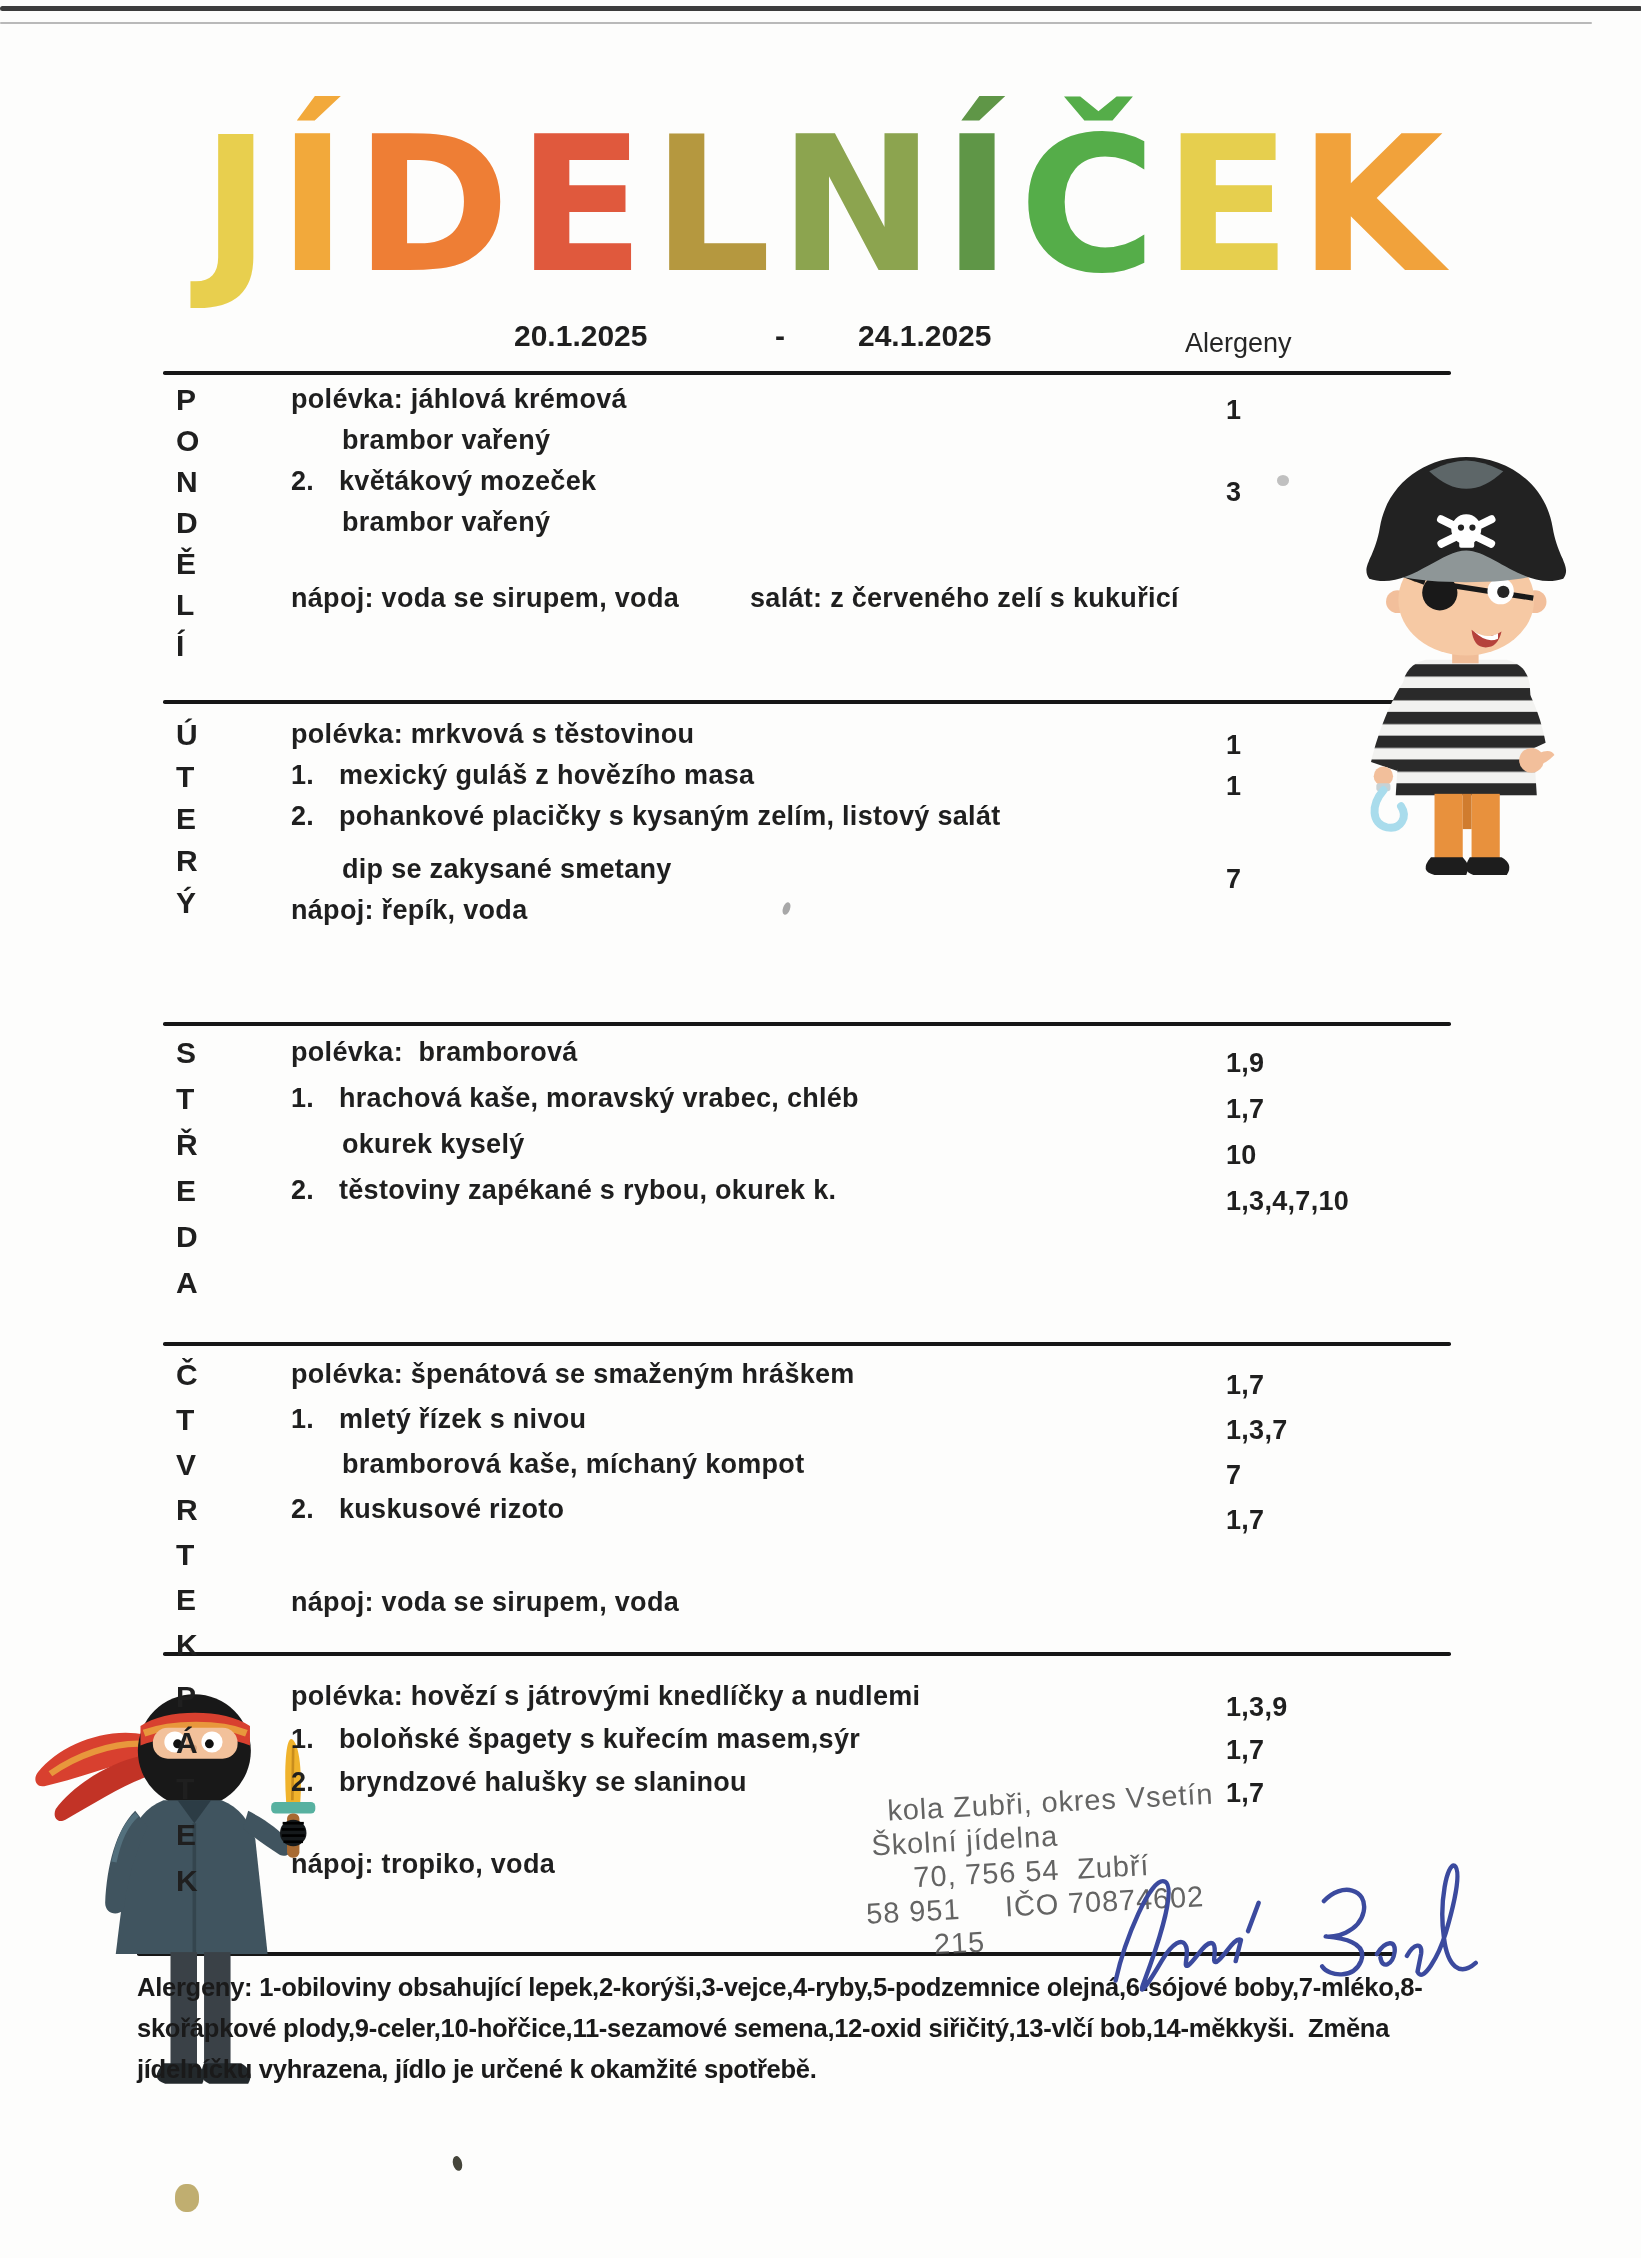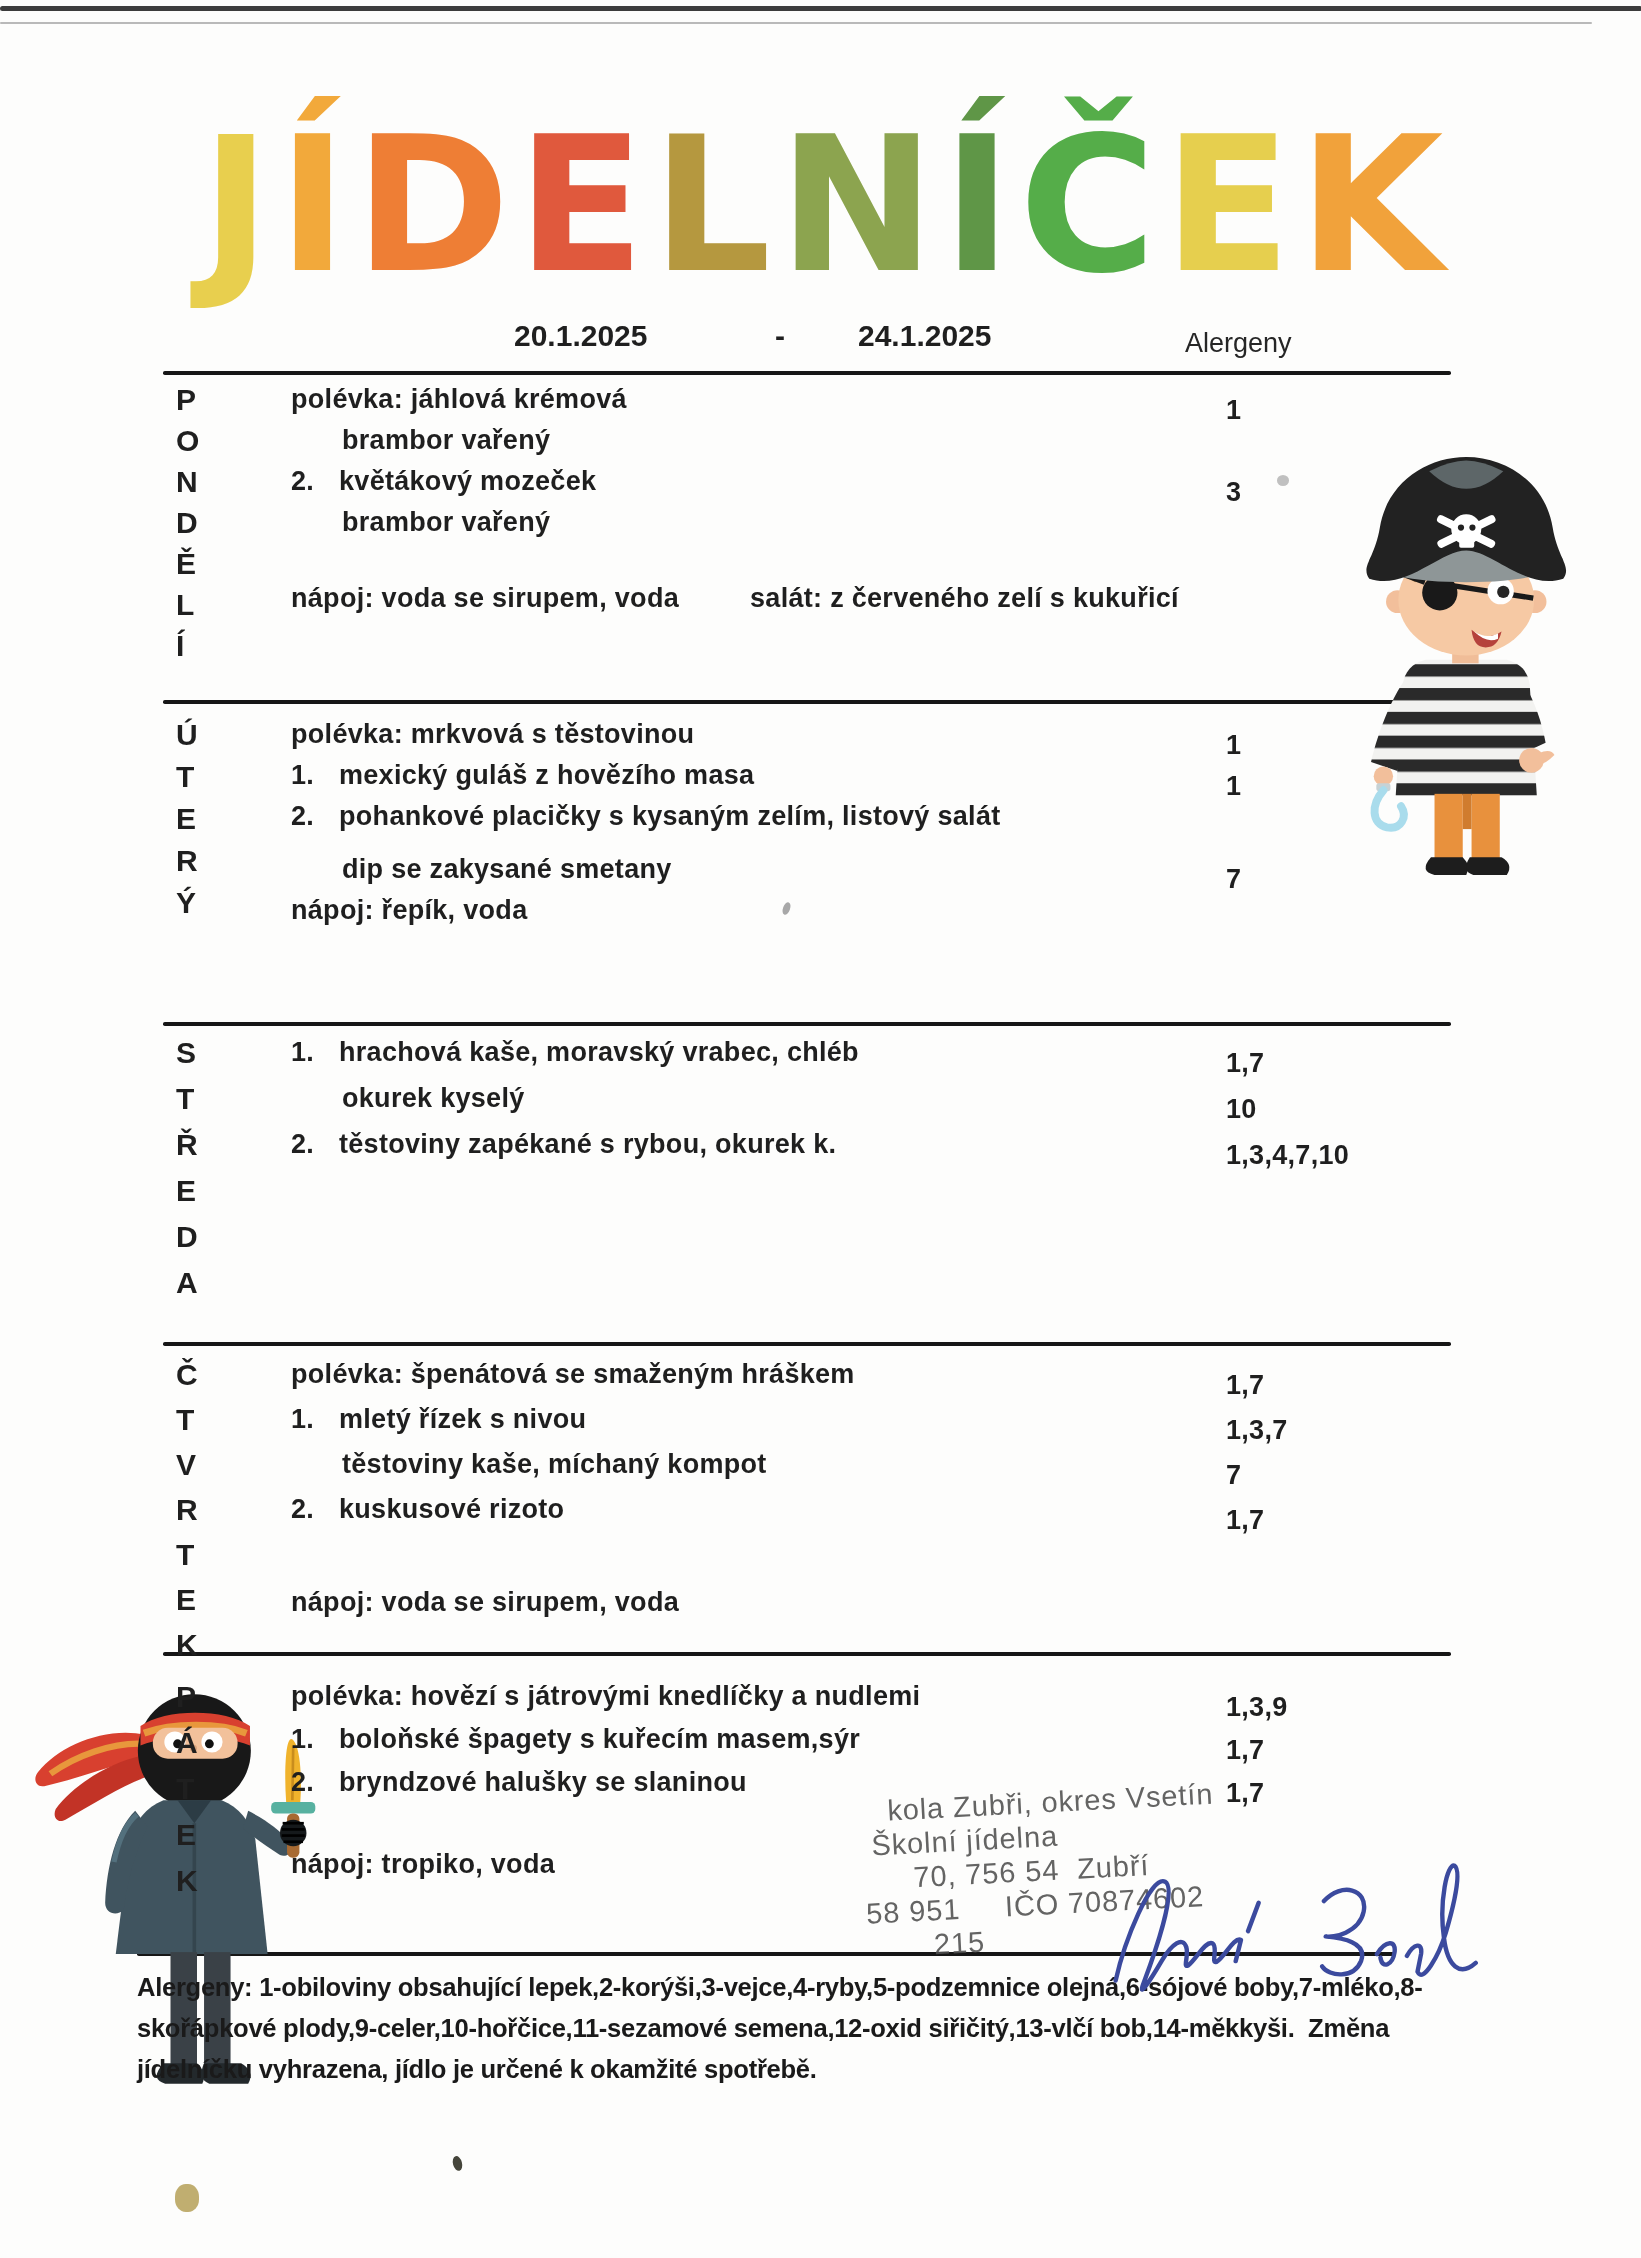--- a/index.html
+++ b/index.html
@@ -162,39 +162,40 @@
   <section class="day day-wed">
     <div class="letters">
         <div class="dletter">S</div>
         <div class="dletter">T</div>
         <div class="dletter">Ř</div>
         <div class="dletter">E</div>
         <div class="dletter">D</div>
         <div class="dletter">A</div>
       </div>
     <div class="rows">
+        <div class="row row-soup"><span class="text">polévka:  bramborová</span><span class="allerg">1,9</span></div>
         <div class="row row-main"><span class="num">1.</span><span class="text">hrachová kaše, moravský vrabec, chléb</span><span class="allerg">1,7</span></div>
         <div class="row row-side"><span class="text">okurek kyselý</span><span class="allerg">10</span></div>
         <div class="row row-main"><span class="num">2.</span><span class="text">těstoviny zapékané s rybou, okurek k.</span><span class="allerg">1,3,4,7,10</span></div>
       </div>
   </section>
   <section class="day day-thu">
     <div class="letters">
         <div class="dletter">Č</div>
         <div class="dletter">T</div>
         <div class="dletter">V</div>
         <div class="dletter">R</div>
         <div class="dletter">T</div>
         <div class="dletter">E</div>
         <div class="dletter">K</div>
       </div>
     <div class="rows">
         <div class="row row-soup"><span class="text">polévka: špenátová se smaženým hráškem</span><span class="allerg">1,7</span></div>
         <div class="row row-main"><span class="num">1.</span><span class="text">mletý řízek s nivou</span><span class="allerg">1,3,7</span></div>
-        <div class="row row-side"><span class="text">těstoviny kaše, míchaný kompot</span><span class="allerg">7</span></div>
+        <div class="row row-side"><span class="text">bramborová kaše, míchaný kompot</span><span class="allerg">7</span></div>
         <div class="row row-main"><span class="num">2.</span><span class="text">kuskusové rizoto</span><span class="allerg">1,7</span></div>
         <div class="row row-drink"><span class="text">nápoj: voda se sirupem, voda</span></div>
       </div>
   </section>
   <section class="day day-fri">
     <div class="letters">
         <div class="dletter">P</div>
         <div class="dletter">Á</div>
         <div class="dletter">T</div>
         <div class="dletter">E</div>

